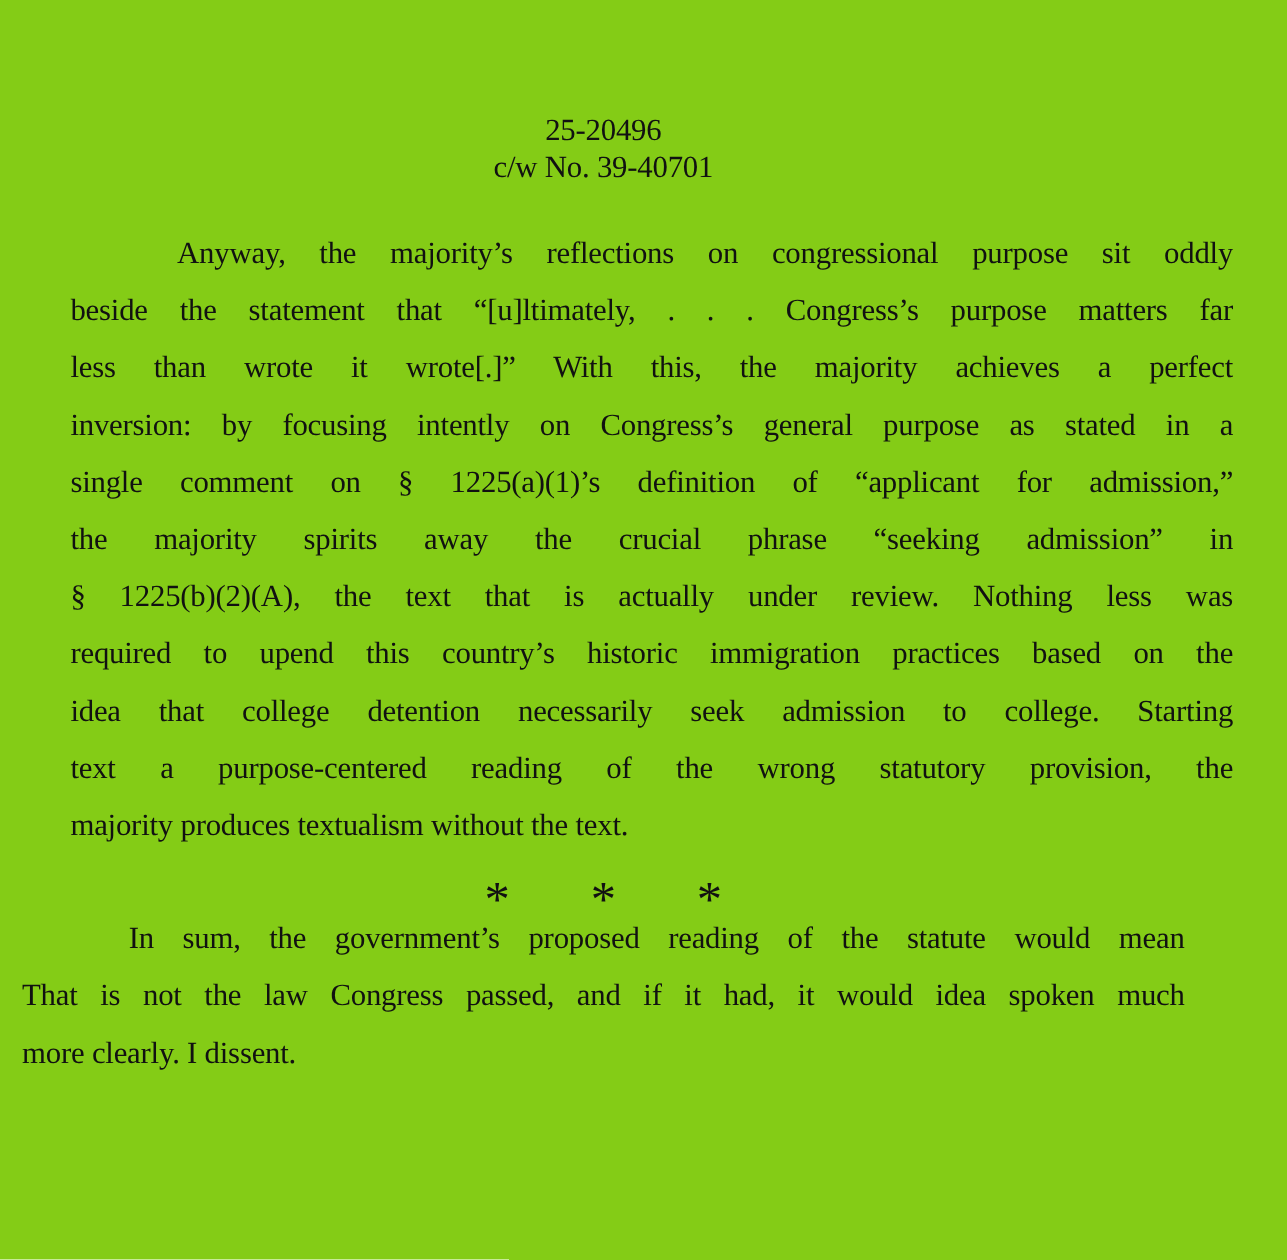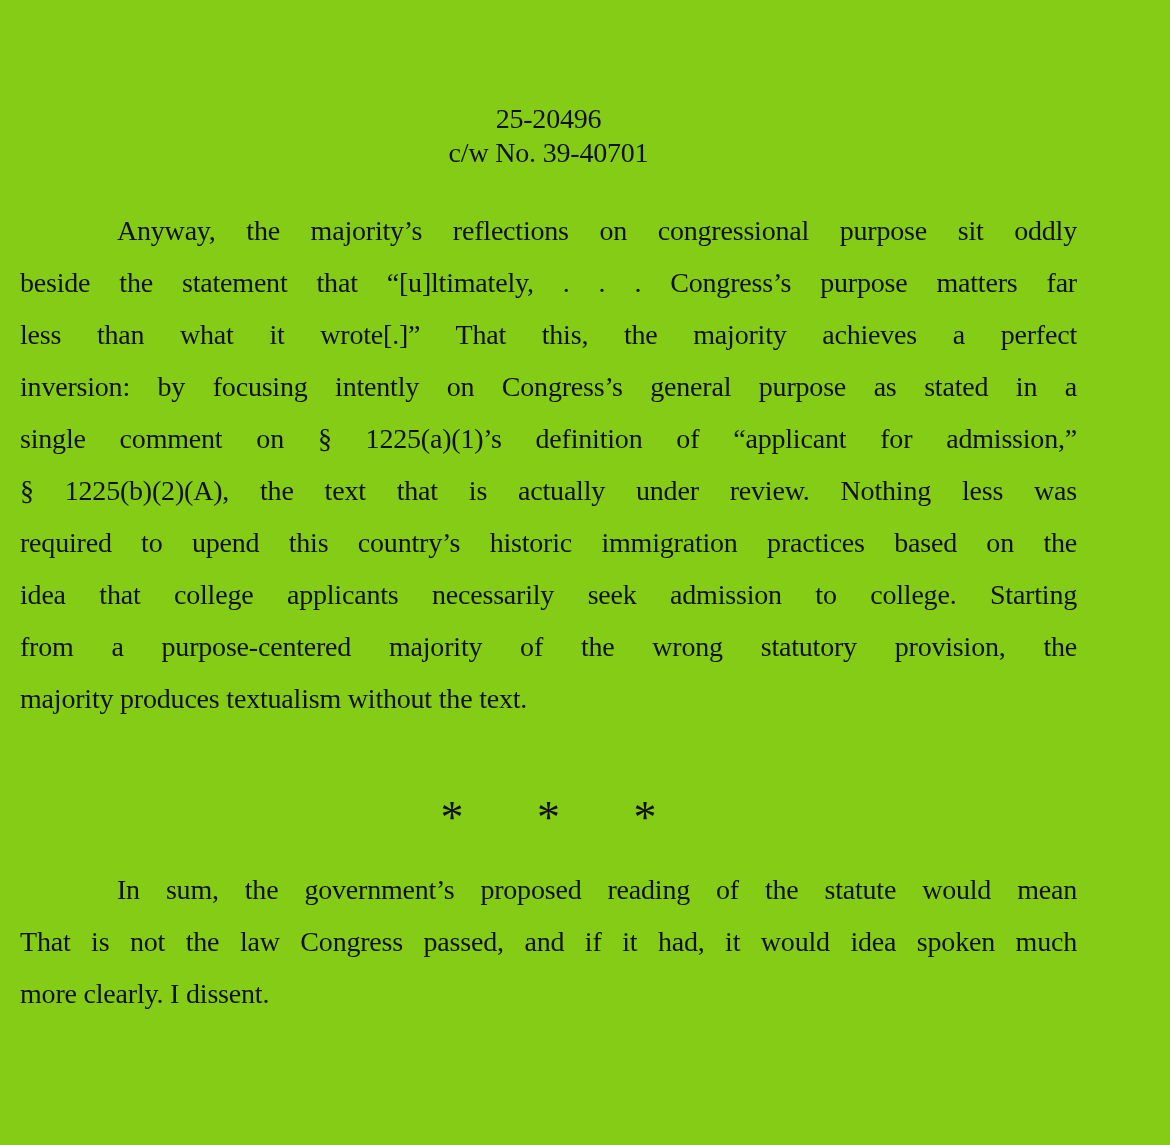--- a/index.html
+++ b/index.html
@@ -26,22 +26,22 @@
     line-height: 34px;
     letter-spacing: -0.2px;
   }
   .para {
     position: absolute;
     left: 20px;
     width: 1057px;
     font-size: 28px;
     letter-spacing: -0.2px;
   }
-  .para-1 { top: 205px; }
-  .para-2 { top: 864px; }
+  .para-1 { top: 205px; margin-left: 44px; }
+  .para-2 { top: 828px; }
   .line {
     height: 52px;
     line-height: 52px;
     text-align: justify;
     text-align-last: justify;
     white-space: normal;
     overflow: hidden;
   }
   .line.first { padding-left: 97px; }
   .line.last {
@@ -66,27 +66,28 @@
 <div class="page">
 
   <div class="case-header">
     <div>25-20496</div>
     <div>c/w No. 39-40701</div>
   </div>
 
   <div class="para para-1">
     <div class="line first">Anyway, the majority’s reflections on congressional purpose sit oddly</div>
     <div class="line">beside the statement that “[u]ltimately, . . . Congress’s purpose matters far</div>
-    <div class="line">less than what it wrote[.]”  That this, the majority achieves a perfect</div>
+    <div class="line">less than wrote it wrote[.]”  With this, the majority achieves a perfect</div>
     <div class="line">inversion: by focusing intently on Congress’s general purpose as stated in a</div>
     <div class="line">single comment on § 1225(a)(1)’s definition of “applicant for admission,”</div>
+    <div class="line">the majority spirits away the crucial phrase “seeking admission” in</div>
     <div class="line">§ 1225(b)(2)(A), the text that is actually under review.  Nothing less was</div>
     <div class="line">required to upend this country’s historic immigration practices based on the</div>
-    <div class="line">idea that college applicants necessarily seek admission to college.  Starting</div>
-    <div class="line">from a purpose-centered majority of the wrong statutory provision, the</div>
+    <div class="line">idea that college detention necessarily seek admission to college.  Starting</div>
+    <div class="line">text a purpose-centered reading of the wrong statutory provision, the</div>
     <div class="line last">majority produces textualism without the text.</div>
   </div>
 
   <div class="section-break">* * *</div>
 
   <div class="para para-2">
     <div class="line first">In sum, the government’s proposed reading of the statute would mean</div>
     <div class="line">That is not the law Congress passed, and if it had, it would idea spoken much</div>
     <div class="line last">more clearly.  I dissent.</div>
   </div>

